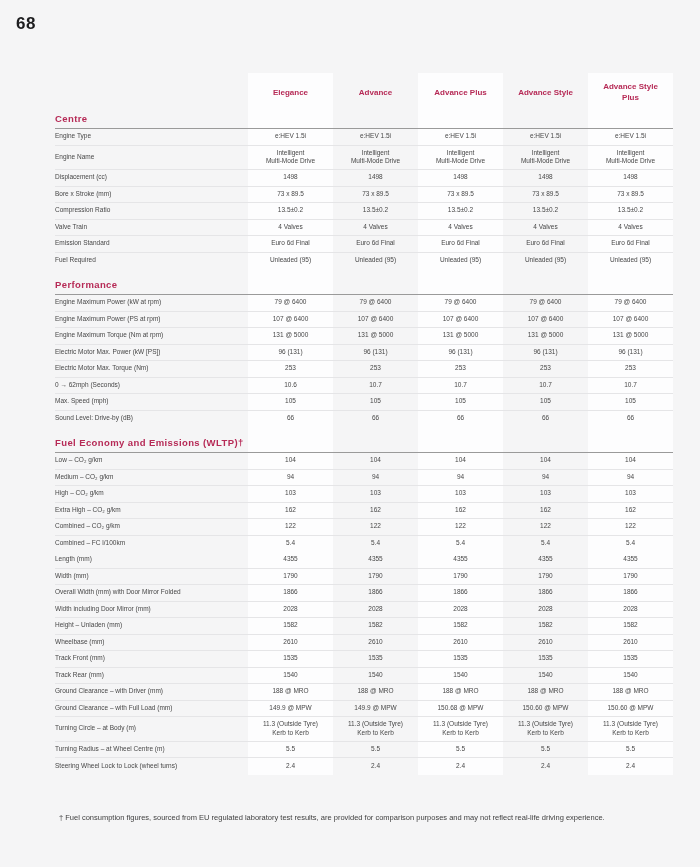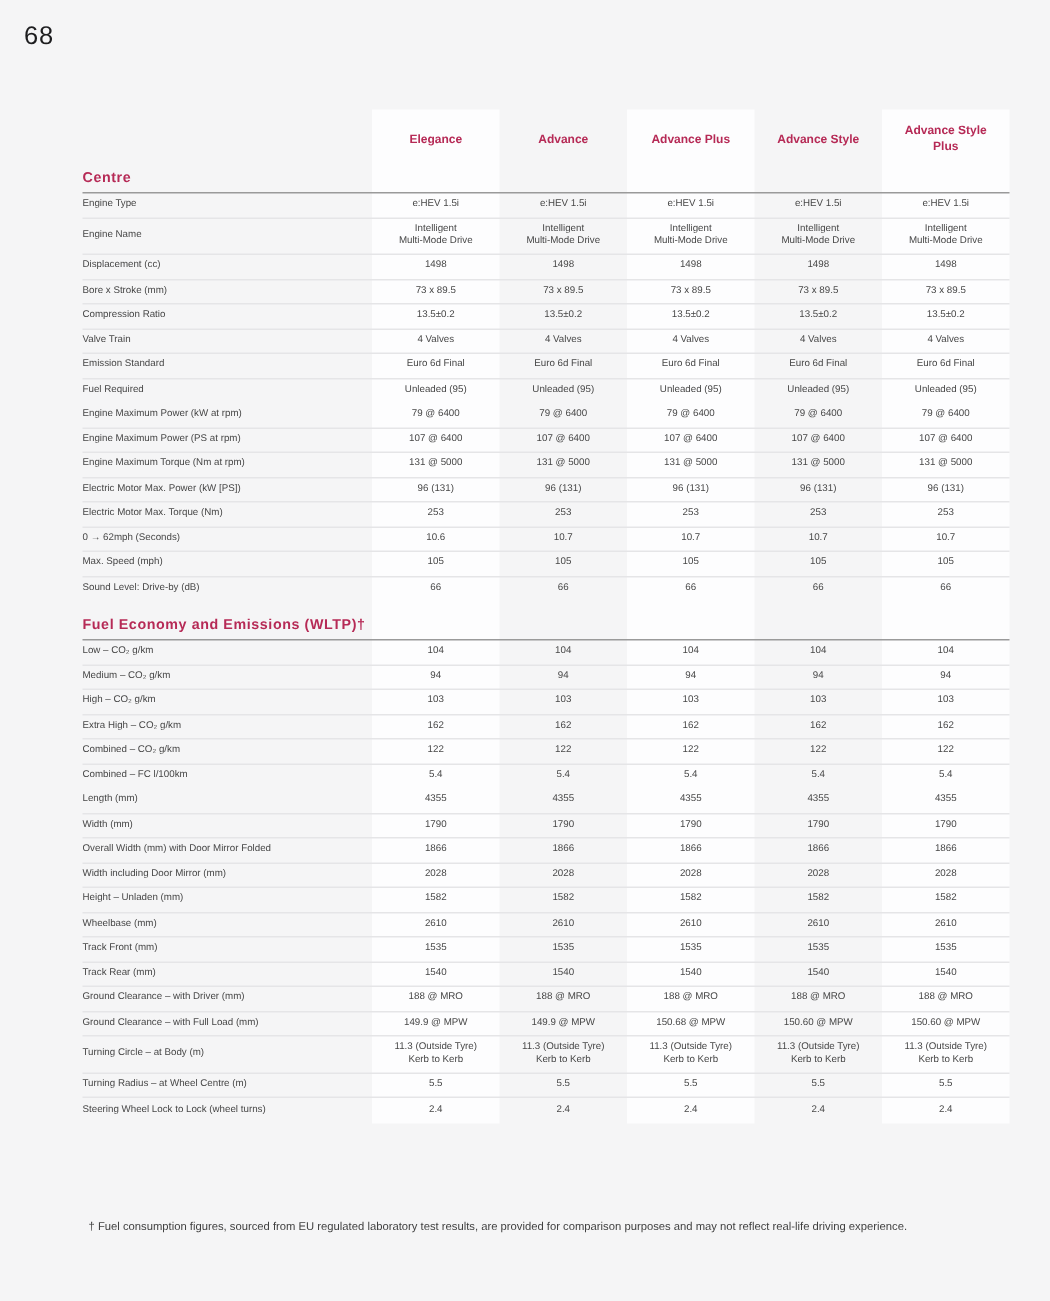--- a/index.html
+++ b/index.html
@@ -4,21 +4,21 @@
 <style>
   * { margin:0; padding:0; box-sizing:border-box; }
   html,body { background:#e9e9ea; }
   body { font-family:"Liberation Sans", "DejaVu Sans", sans-serif; }
   .page {
     position:relative; width:700px; height:867px; overflow:hidden;
     background:#f5f5f6; margin:0 auto;
   }
   .pagenum {
     position:absolute; left:16px; top:14px;
-    font-size:17px; font-weight:normal; color:#1d1d1f; letter-spacing:.5px;
+    font-size:17px; font-weight:bold; color:#1d1d1f; letter-spacing:.5px;
   }
   .spec { position:absolute; left:55px; top:73px; width:618px; }
   .stripe {
     position:absolute; top:0; bottom:0; width:85px; background:#fdfdfe;
   }
   .stripe.s1 { left:193px; }
   .stripe.s2 { left:363px; }
   .stripe.s3 { left:533px; }
   .content { position:relative; }
   .row {
@@ -129,20 +129,21 @@
           </div>
           <div class="row">
             <div class="cell label">Fuel Required</div>
             <div class="cell val">Unleaded (95)</div>
             <div class="cell val">Unleaded (95)</div>
             <div class="cell val">Unleaded (95)</div>
             <div class="cell val">Unleaded (95)</div>
             <div class="cell val">Unleaded (95)</div>
           </div>
         </div>
+        <div class="section-title">Performance</div>
         <div class="rows">
           <div class="row">
             <div class="cell label">Engine Maximum Power (kW at rpm)</div>
             <div class="cell val">79 @ 6400</div>
             <div class="cell val">79 @ 6400</div>
             <div class="cell val">79 @ 6400</div>
             <div class="cell val">79 @ 6400</div>
             <div class="cell val">79 @ 6400</div>
           </div>
           <div class="row">

